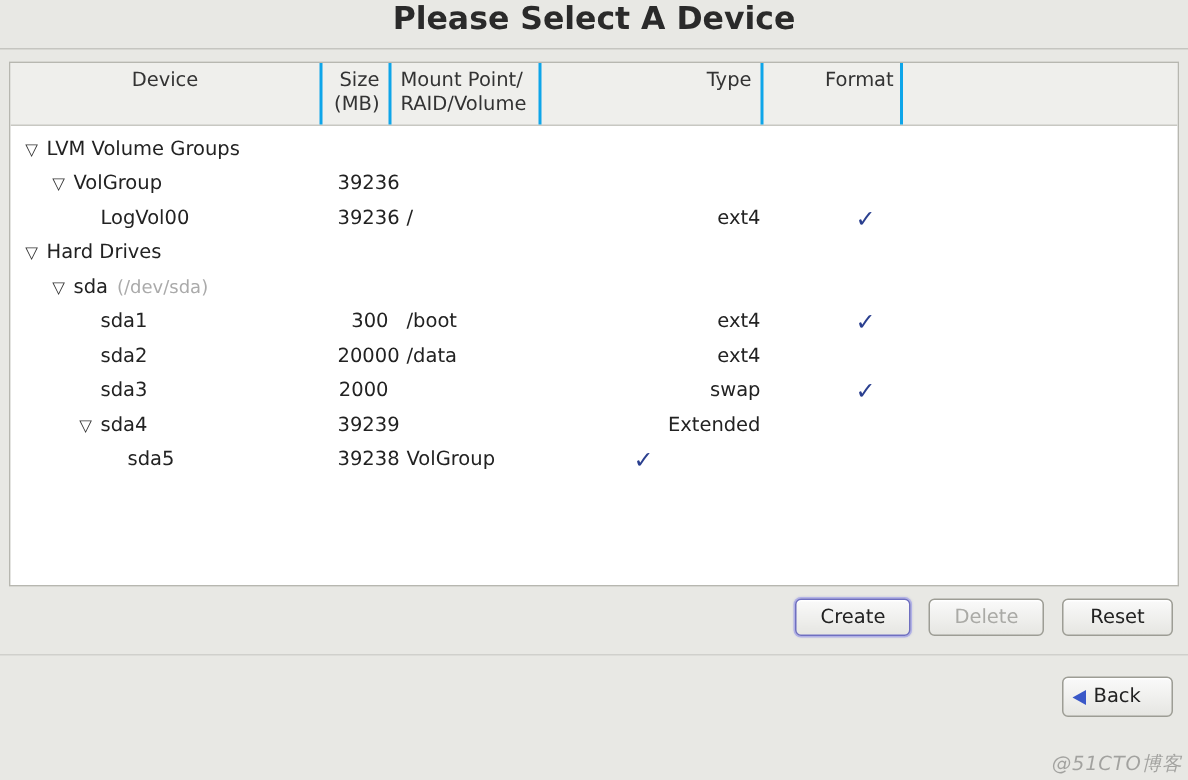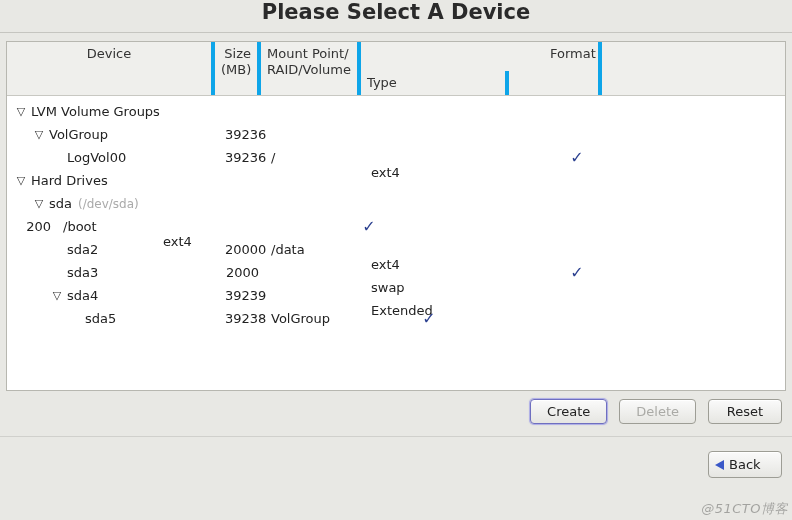--- a/index.html
+++ b/index.html
@@ -31,30 +31,30 @@
     display: flex;
     flex-direction: column;
   }
   .thead {
     display: flex;
     background: #efefec;
     border-bottom: 1px solid #c8c8c2;
   }
   .th {
     padding: 4px 6px;
-    border-right: 4px solid #0ea5e9;
+    border-right: 2px solid #0ea5e9;
     text-align: center;
     line-height: 1.25;
     font-size: 13px;
     color: #333;
   }
   .col-device { width: 208px; }
   .col-size   { width: 46px;  text-align: right; }
   .col-mount  { width: 100px; text-align: left; }
-  .col-type   { width: 148px; text-align: left; margin-top: 29px; }
+  .col-type   { width: 148px; text-align: right; }
   .col-format { width: 58px;  text-align: center; margin-left: 35px; }
   .col-rest   { flex: 1; border-right: none; }
   .tbody {
     flex: 1;
     background: #fff;
     overflow: hidden;
     padding-top: 4px;
   }
   .row {
     display: flex;
@@ -227,21 +227,25 @@
           <span class="tri">▽</span>
           <span>sda</span>
           <span class="devpath">(/dev/sda)</span>
         </div>
         <div class="cell col-size"></div>
         <div class="cell col-mount"></div>
         <div class="cell col-type"></div>
         <div class="cell col-format"></div>
       </div>
       <div class="row">
-        <div class="cell col-size">200</div>
+        <div class="dev-cell indent-2">
+          <span class="tri none">▽</span>
+          <span>sda1</span>
+        </div>
+        <div class="cell col-size">300</div>
         <div class="cell col-mount">/boot</div>
         <div class="cell col-type">ext4</div>
         <div class="cell col-format">
           <span class="check">✓</span>
         </div>
       </div>
       <div class="row">
         <div class="dev-cell indent-2">
           <span class="tri none">▽</span>
           <span>sda2</span>

